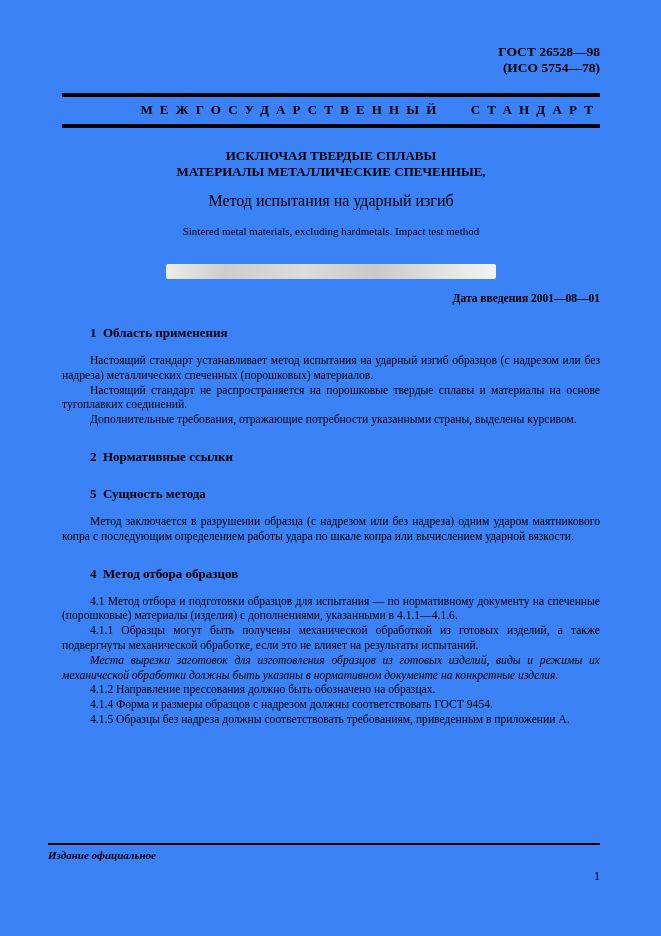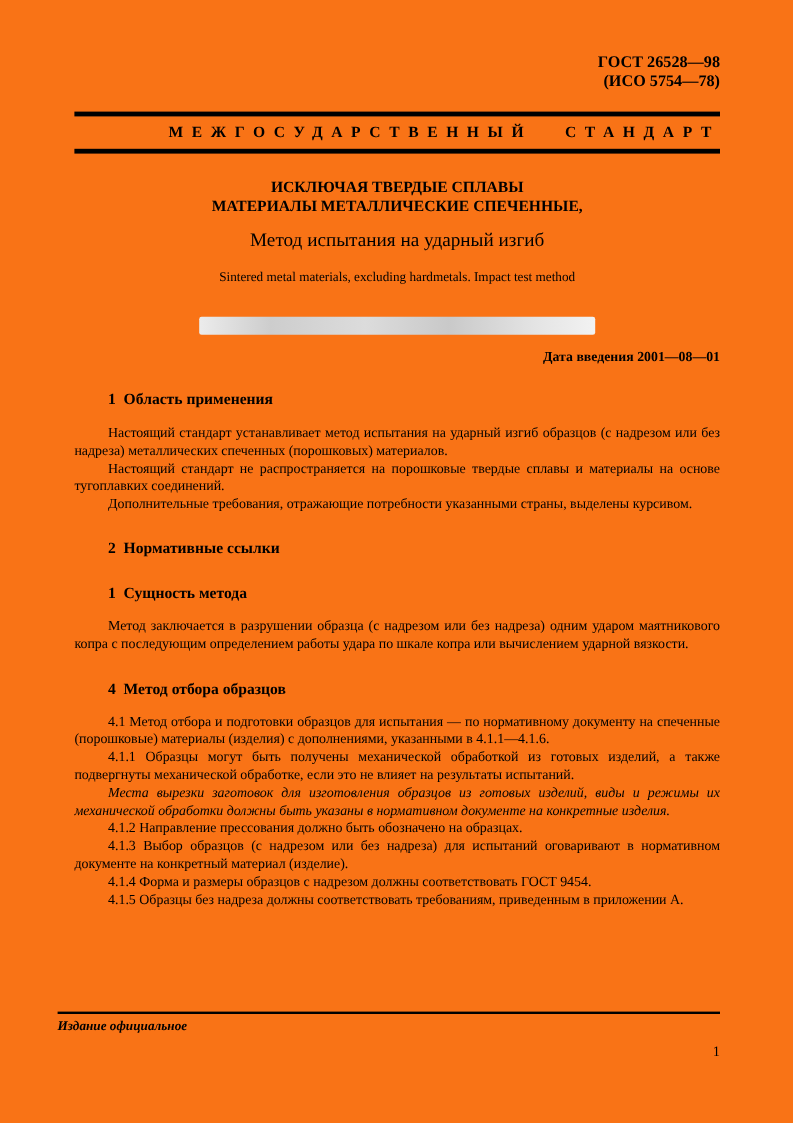--- a/index.html
+++ b/index.html
@@ -4,21 +4,21 @@
 <style>
   * { margin:0; padding:0; box-sizing:border-box; }
   html,body { background:#ffffff; }
   body {
     width:661px; height:936px; overflow:hidden;
     font-family:"Liberation Serif","DejaVu Serif",serif;
     color:#000;
   }
   .page {
     position:relative; width:661px; height:936px;
-    background:#f97316; padding:44px 61px 0 62px;
+    background:#3b82f6; padding:44px 61px 0 62px;
   }
   .doc-header { text-align:right; font-weight:bold; font-size:13.5px; line-height:16px; }
   .banner {
     margin-top:17px;
     border-top:4px solid #000; border-bottom:4px solid #000;
     text-align:right; padding:5px 0 6px;
     font-weight:bold; font-size:13px;
     letter-spacing:0.55em; word-spacing:1.3em; white-space:nowrap;
   }
   .title { text-align:center; margin-top:20px; font-weight:bold; font-size:13px; line-height:16px; }
@@ -77,31 +77,30 @@
     <p>Настоящий стандарт устанавливает метод испытания на ударный изгиб образцов (с надрезом или без надреза) металлических спеченных (порошковых) материалов.</p>
     <p>Настоящий стандарт не распространяется на порошковые твердые сплавы и материалы на основе тугоплавких соединений.</p>
     <p>Дополнительные требования, отражающие потребности указанными страны, выделены курсивом.</p>
   </div>
 
   <div class="section">
     <h2>2  Нормативные ссылки</h2>
   </div>
 
   <div class="section">
-    <h2>1  Сущность метода</h2>
+    <h2>5  Сущность метода</h2>
     <p>Метод заключается в разрушении образца (с надрезом или без надреза) одним ударом маятникового копра с последующим определением работы удара по шкале копра или вычислением ударной вязкости.</p>
   </div>
 
   <div class="section">
     <h2>4  Метод отбора образцов</h2>
     <p>4.1  Метод отбора и подготовки образцов для испытания — по нормативному документу на спеченные (порошковые) материалы (изделия) с дополнениями, указанными в 4.1.1—4.1.6.</p>
     <p>4.1.1  Образцы могут быть получены механической обработкой из готовых изделий, а также подвергнуты механической обработке, если это не влияет на результаты испытаний.</p>
     <p class="em">Места вырезки заготовок для изготовления образцов из готовых изделий, виды и режимы их механической обработки должны быть указаны в нормативном документе на конкретные изделия.</p>
     <p>4.1.2  Направление прессования должно быть обозначено на образцах.</p>
-    <p>4.1.3  Выбор образцов (с надрезом или без надреза) для испытаний оговаривают в нормативном документе на конкретный материал (изделие).</p>
     <p>4.1.4  Форма и размеры образцов с надрезом должны соответствовать ГОСТ 9454.</p>
     <p>4.1.5  Образцы без надреза должны соответствовать требованиям, приведенным в приложении А.</p>
   </div>
 
   <div class="footer">
     <div class="note">Издание официальное</div>
     <div class="pnum">1</div>
   </div>
 
 </div>

